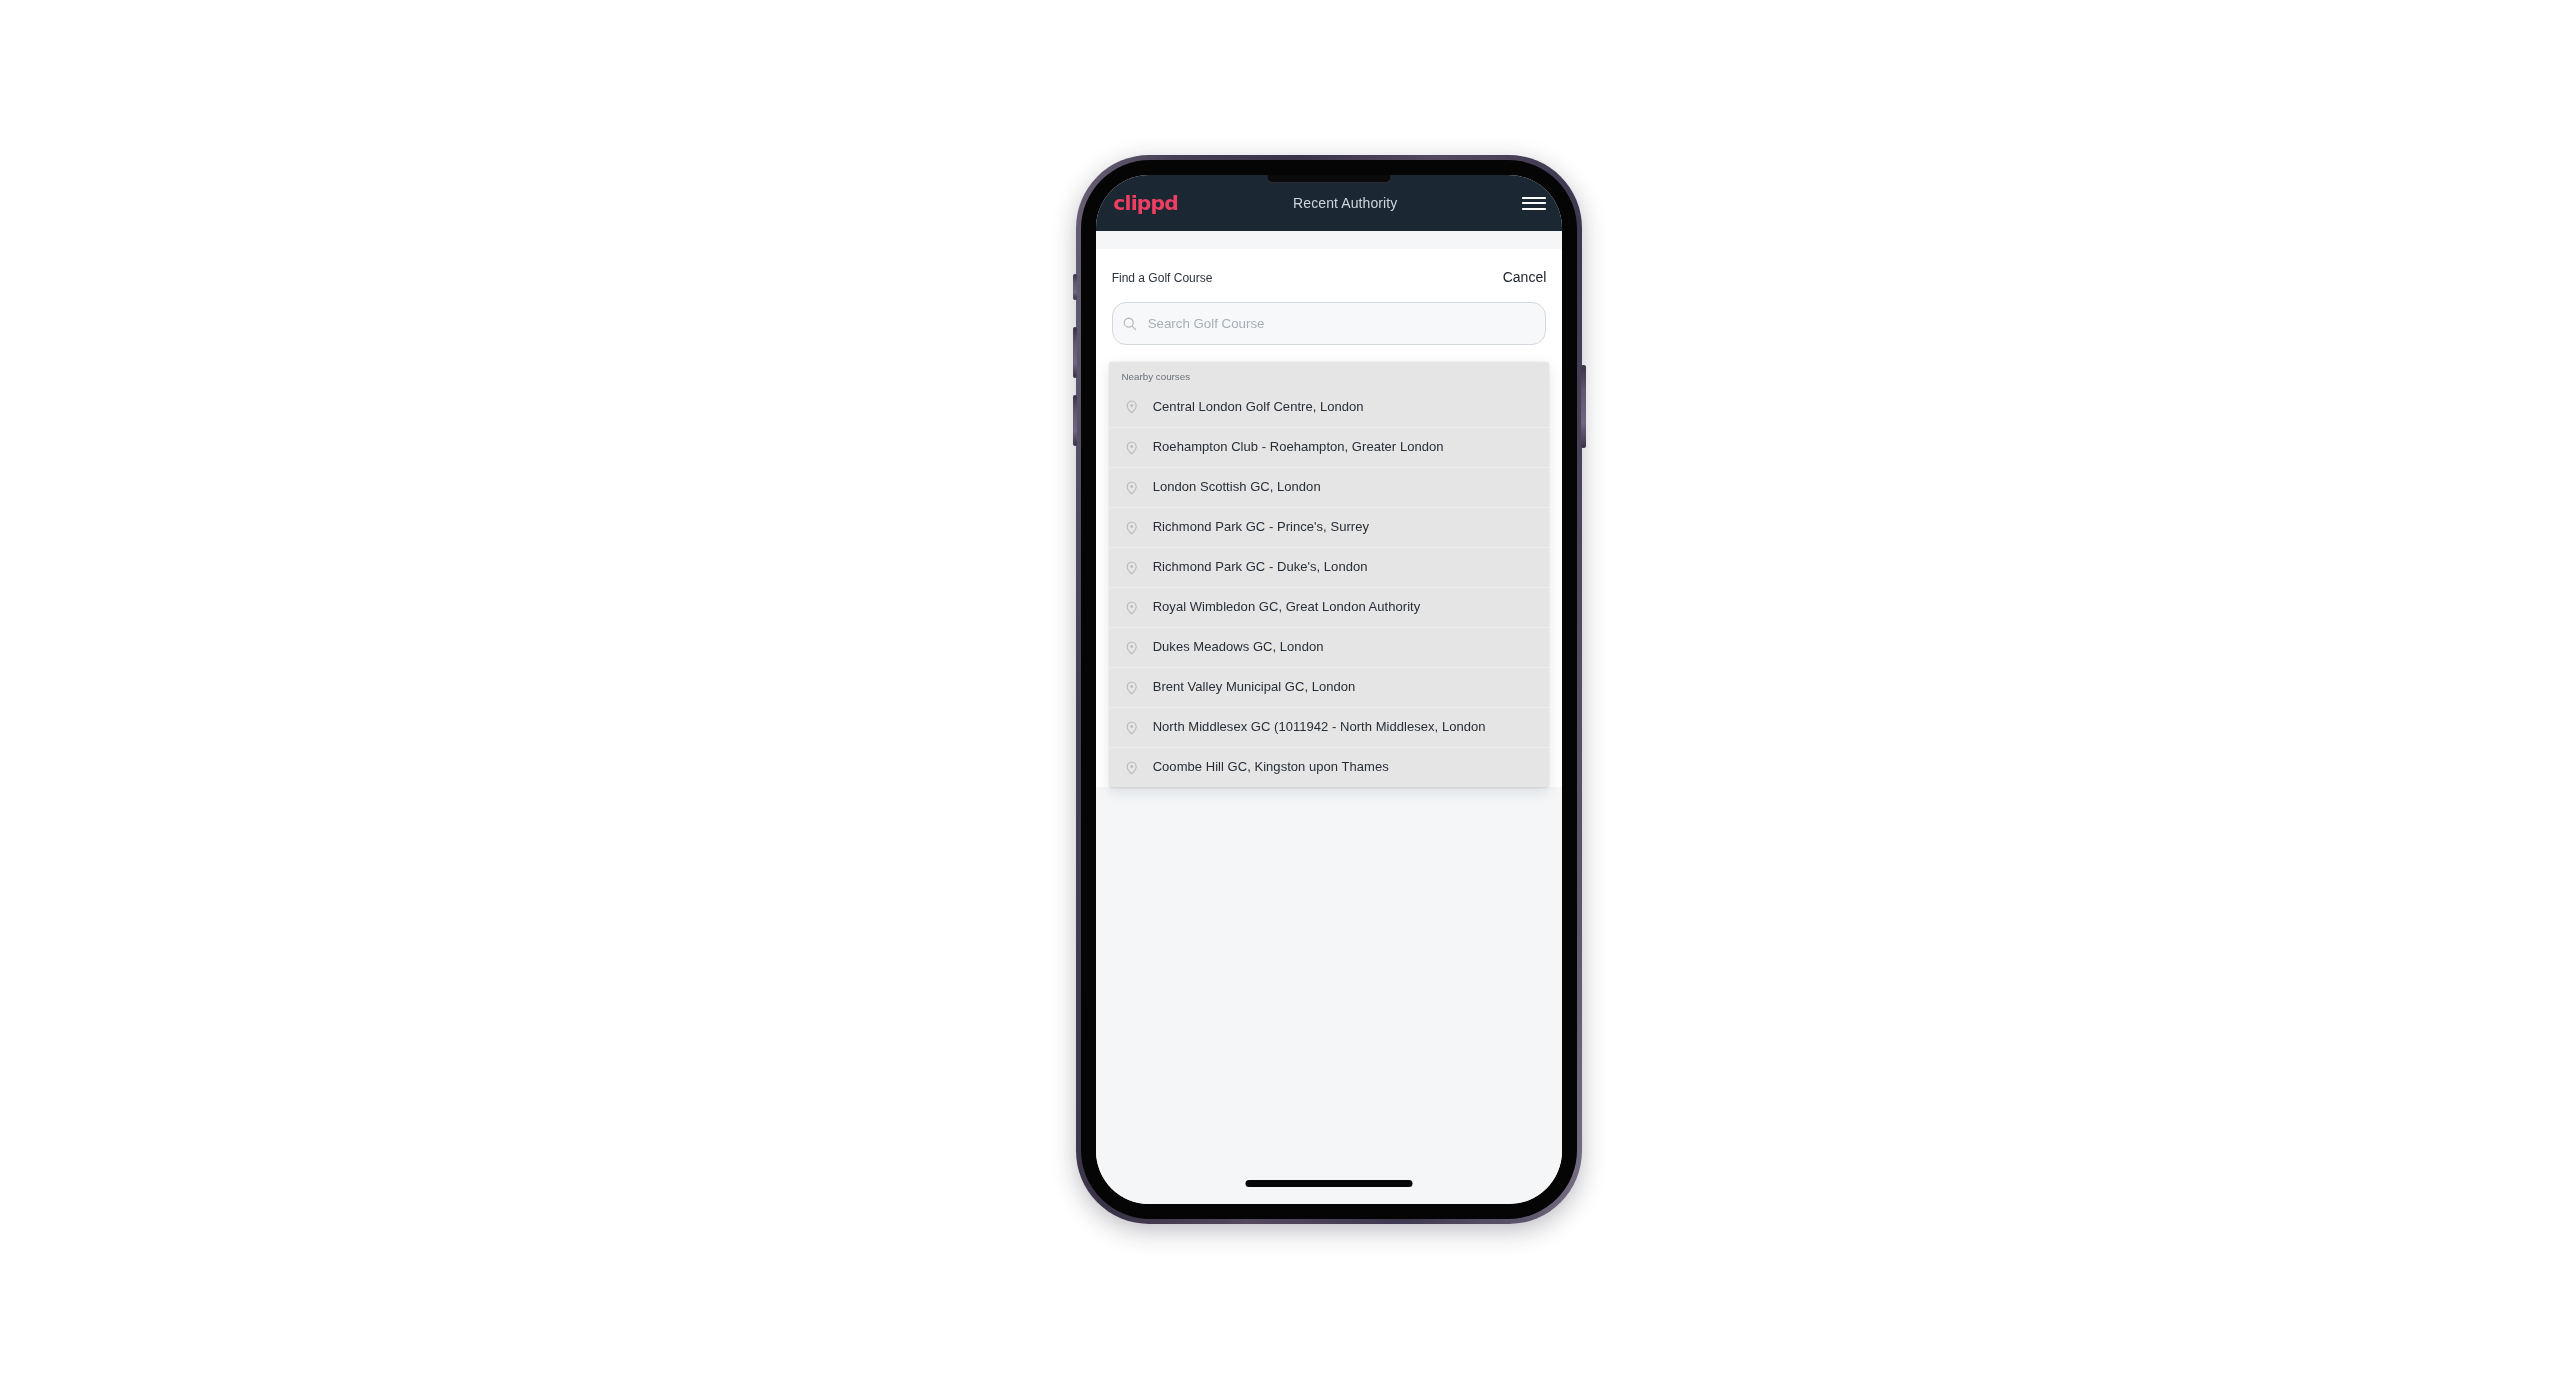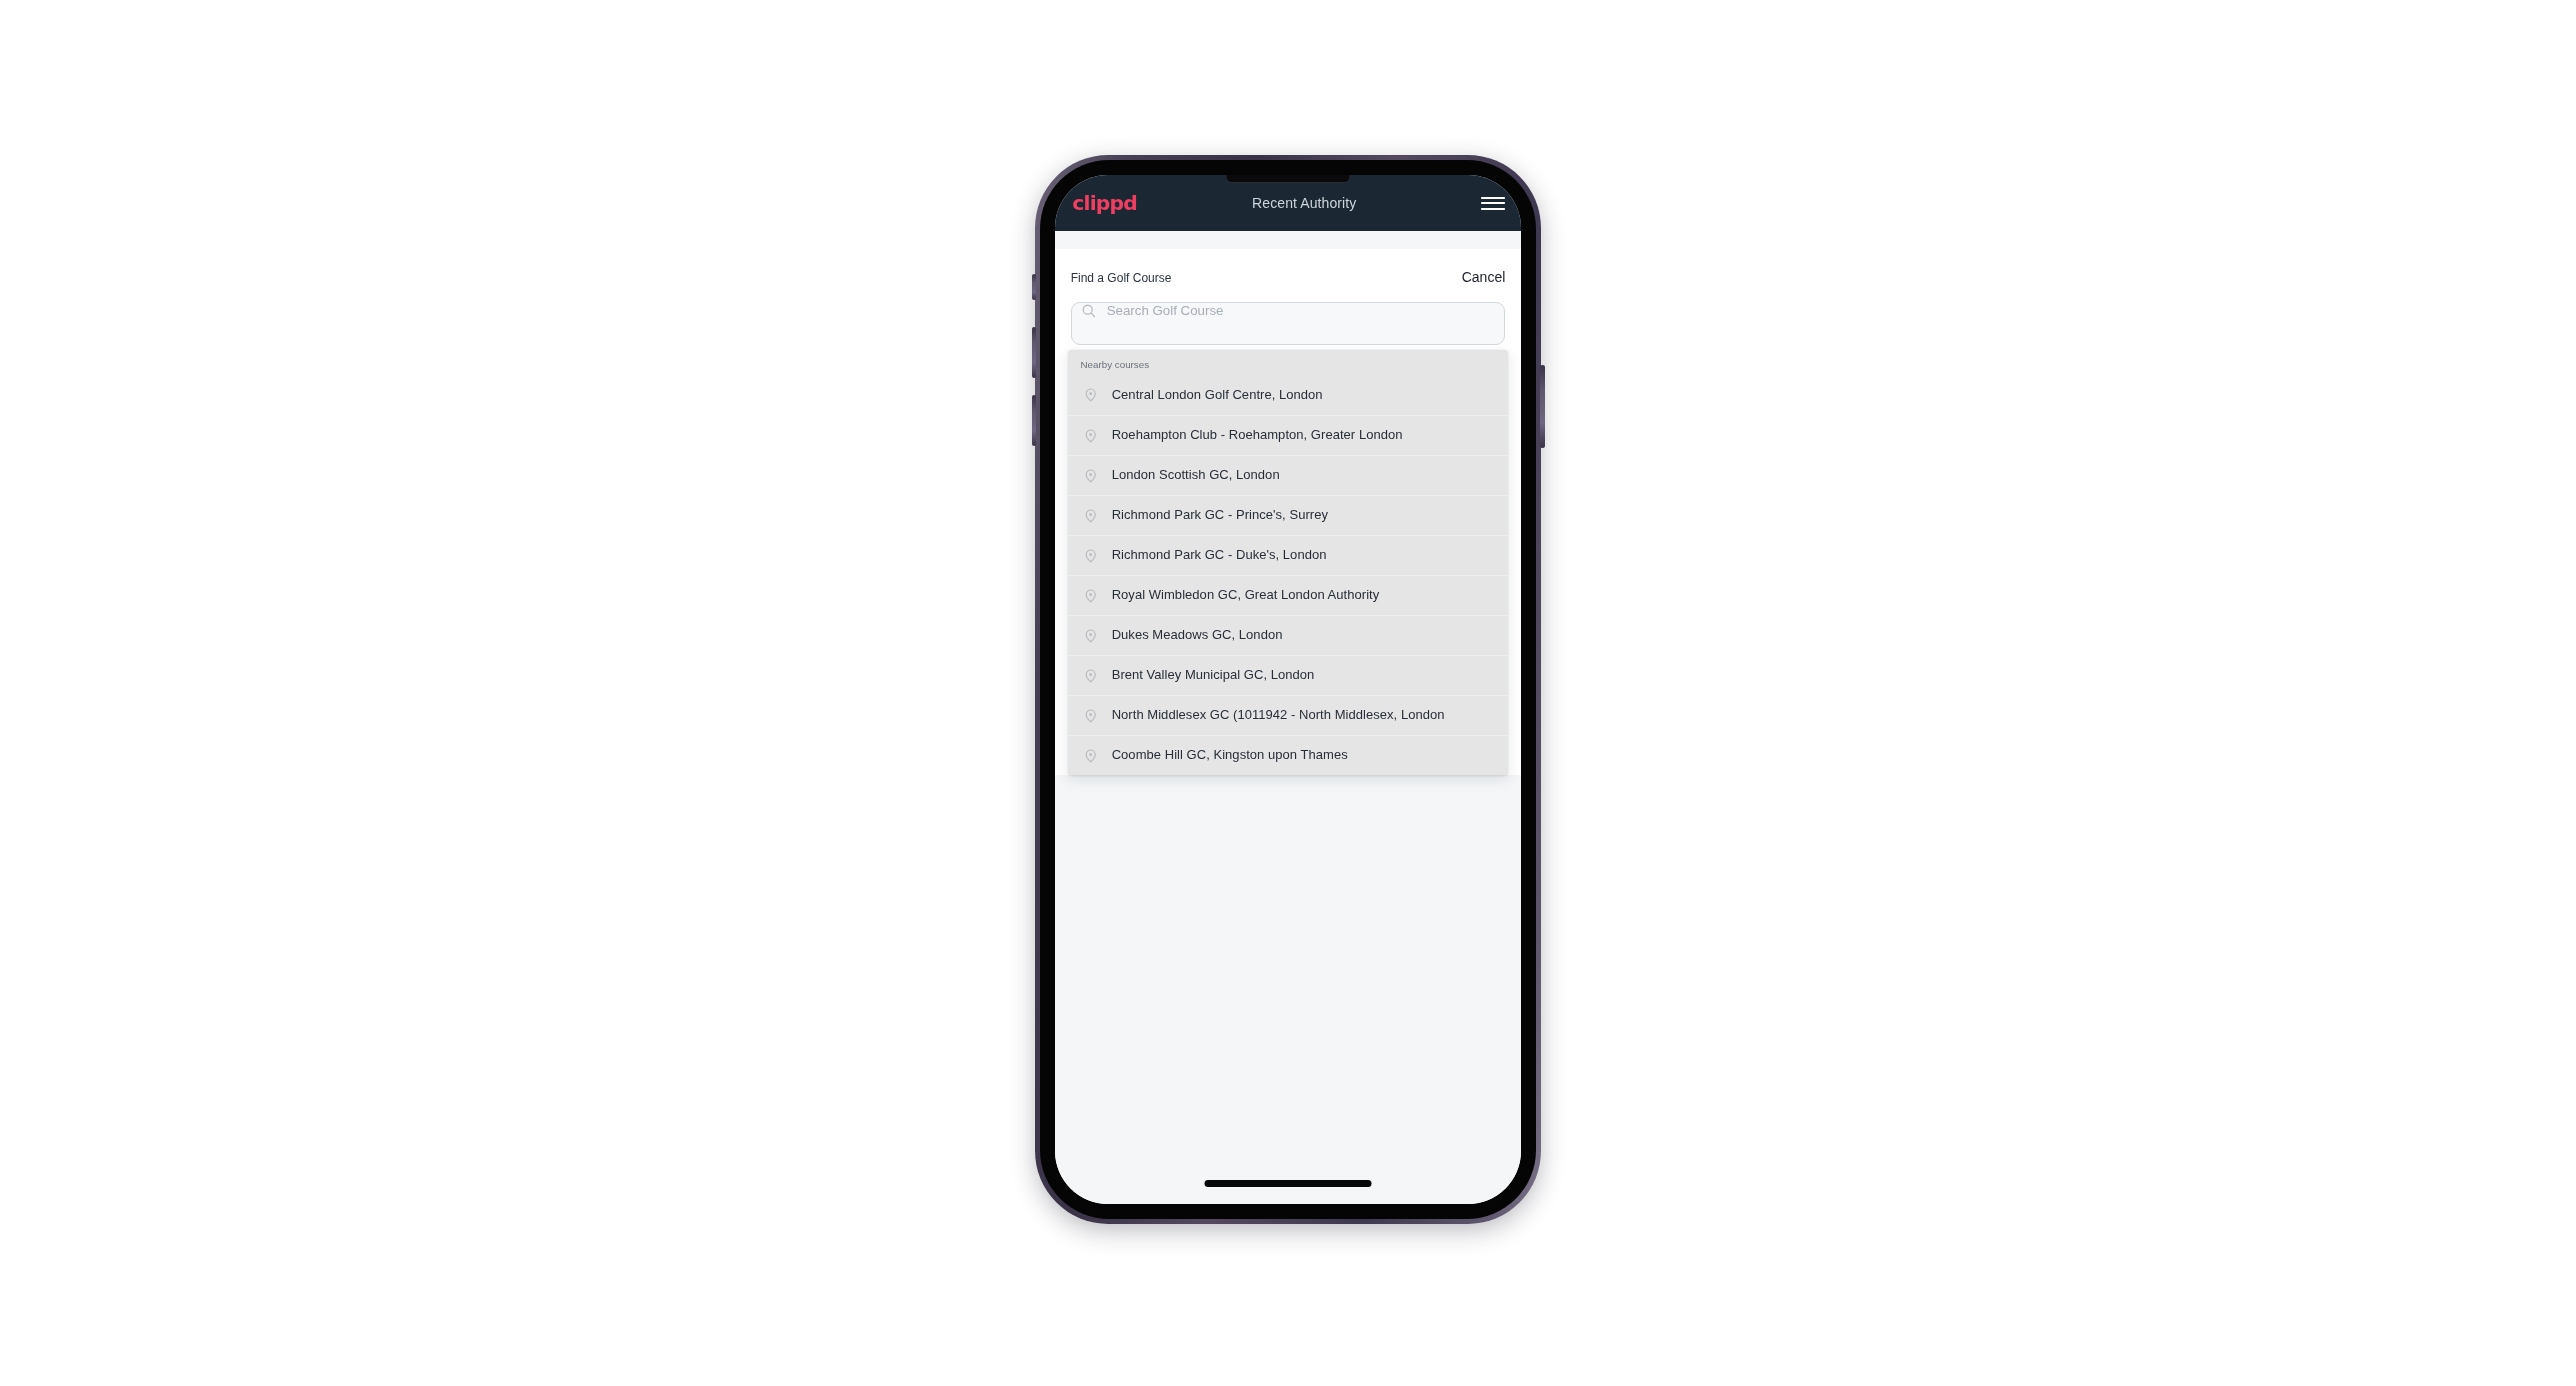--- a/index.html
+++ b/index.html
@@ -16,21 +16,21 @@
   #stage {
     position: relative;
     width: 2576px;
     height: 1386px;
     background: #ffffff;
   }
 
   
   #phone-device {
     position: absolute;
-    left: 1035px;
+    left: 1076px;
     top: 155px;
     width: 506px;
     height: 1069px;
   }
 
   
   .phone-rim {
     position: absolute;
     inset: 0;
     border-radius: 73px;
@@ -149,26 +149,26 @@
     font-size: 14px;
     color: #20262e;
     cursor: pointer;
   }
 
   
   .search-wrap {
     position: relative;
     height: 43px;
     border: 0.7px solid #d3d8de;
-    border-radius: 9px;
+    border-radius: 14px;
     background: #f7f8f9;
     display: flex;
-    align-items: flex-start;
+    align-items: center;
     padding: 0 9.8px;
-    margin-bottom: 5px;
+    margin-bottom: 17px;
   }
   .search-icon {
     width: 15.4px; height: 15.4px;
     flex: 0 0 15.4px;
     margin-right: 9.8px;
     opacity: 0.46;
   }
   .search-input {
     flex: 1;
     border: none;

